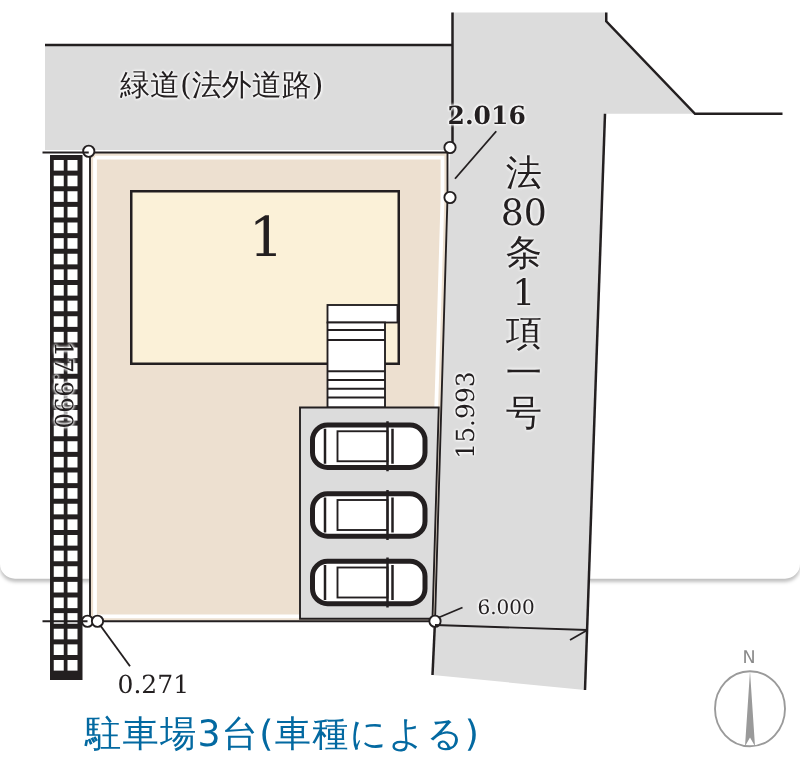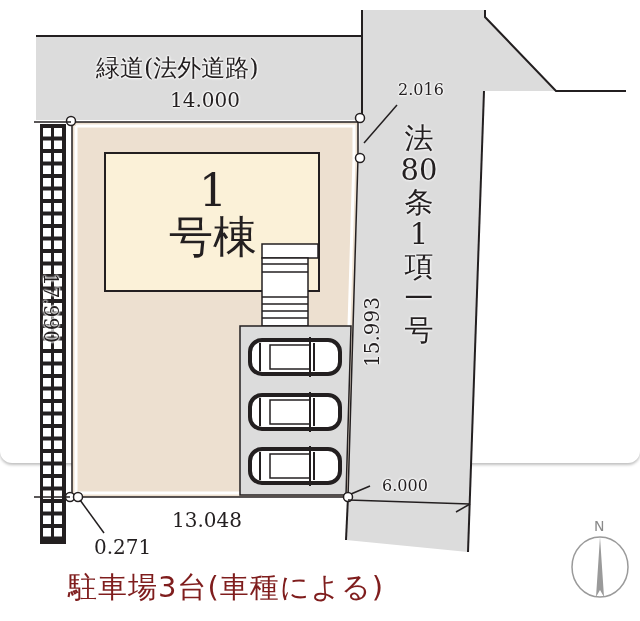--- a/index.html
+++ b/index.html
@@ -1,20 +1,20 @@
 <!DOCTYPE html>
 <html><head>
 <meta charset="utf-8">
 <style>
   html,body{margin:0;padding:0;background:#ffffff;}
   body{width:640px;height:621px;position:relative;overflow:hidden;font-family:"DejaVu Serif",serif;}
   .card{position:absolute;left:0;top:0;width:640px;height:463px;background:#fff;border-radius:0 0 12px 12px;box-shadow:0 2px 3px rgba(0,0,0,0.25);}
   svg{position:absolute;left:0;top:0;}
   .lbl{position:absolute;color:#231f20;font-family:"DejaVu Serif",serif;white-space:nowrap;text-shadow:0 0 3px #fff,0 0 3px #fff,0 0 2px #fff,0 0 2px #fff;}
-  .caption{position:absolute;left:68px;top:568px;font-family:"DejaVu Sans",sans-serif;font-size:29px;color:#7f1d1d;letter-spacing:1px;}
+  .caption{position:absolute;left:68px;top:568px;font-family:"DejaVu Sans",sans-serif;font-size:29px;color:#0369a1;letter-spacing:1px;}
   .vert{position:absolute;left:398px;top:122px;width:42px;display:flex;flex-direction:column;align-items:center;font-size:29px;line-height:32px;color:#231f20;font-family:"DejaVu Serif",serif;text-shadow:0 0 3px #fff,0 0 3px #fff;}
   .house-num{position:absolute;left:108px;top:168px;width:210px;text-align:center;font-size:44px;line-height:46px;color:#231f20;}
 </style>
 </head>
 <body>
 
 <div class="card">
 
   <svg width="640" height="621" viewBox="0 0 640 621">
 
@@ -175,31 +175,28 @@
       <line x1="34" y1="122" x2="71" y2="122"></line>
     </g>
 
     <g>
       <ellipse cx="600" cy="567" rx="28" ry="30" fill="none" stroke="#9a9a9a" stroke-width="1.5"></ellipse>
       <polygon points="600,537 604,597 600,590 596,597" fill="#9a9a9a"></polygon>
     </g>
   </svg>
 
   <div class="lbl" style="left:96px;top:52px;font-size:24px;">緑道(法外道路)</div>
-  <div class="lbl" style="left:170px;top:88px;font-size:20px;">14.000</div>
-  <div class="lbl" style="left:398px;top:80px;font-size:16px;">2.016</div>
+  <div class="lbl" style="left:358px;top:80px;font-size:20px;font-weight:bold;">2.016</div>
   <div class="lbl" style="left:6px;top:296px;font-size:20px;transform:rotate(90deg);transform-origin:center;width:90px;text-align:center;">17.990</div>
   <div class="lbl" style="left:327px;top:320px;font-size:20px;transform:rotate(-90deg);transform-origin:center;width:90px;text-align:center;">15.993</div>
-  <div class="lbl" style="left:172px;top:508px;font-size:20px;">13.048</div>
   <div class="lbl" style="left:78px;top:535px;font-size:20px;margin-left:16px;">0.271</div>
   <div class="lbl" style="left:382px;top:476px;font-size:16px;">6.000</div>
 
   <div class="house-num">
     <div>1</div>
-    <div>号棟</div>
   </div>
 
   <div class="vert">
     <span>法</span>
     <span>80</span>
     <span>条</span>
     <span>1</span>
     <span>項</span>
     <span>一</span>
     <span>号</span>

